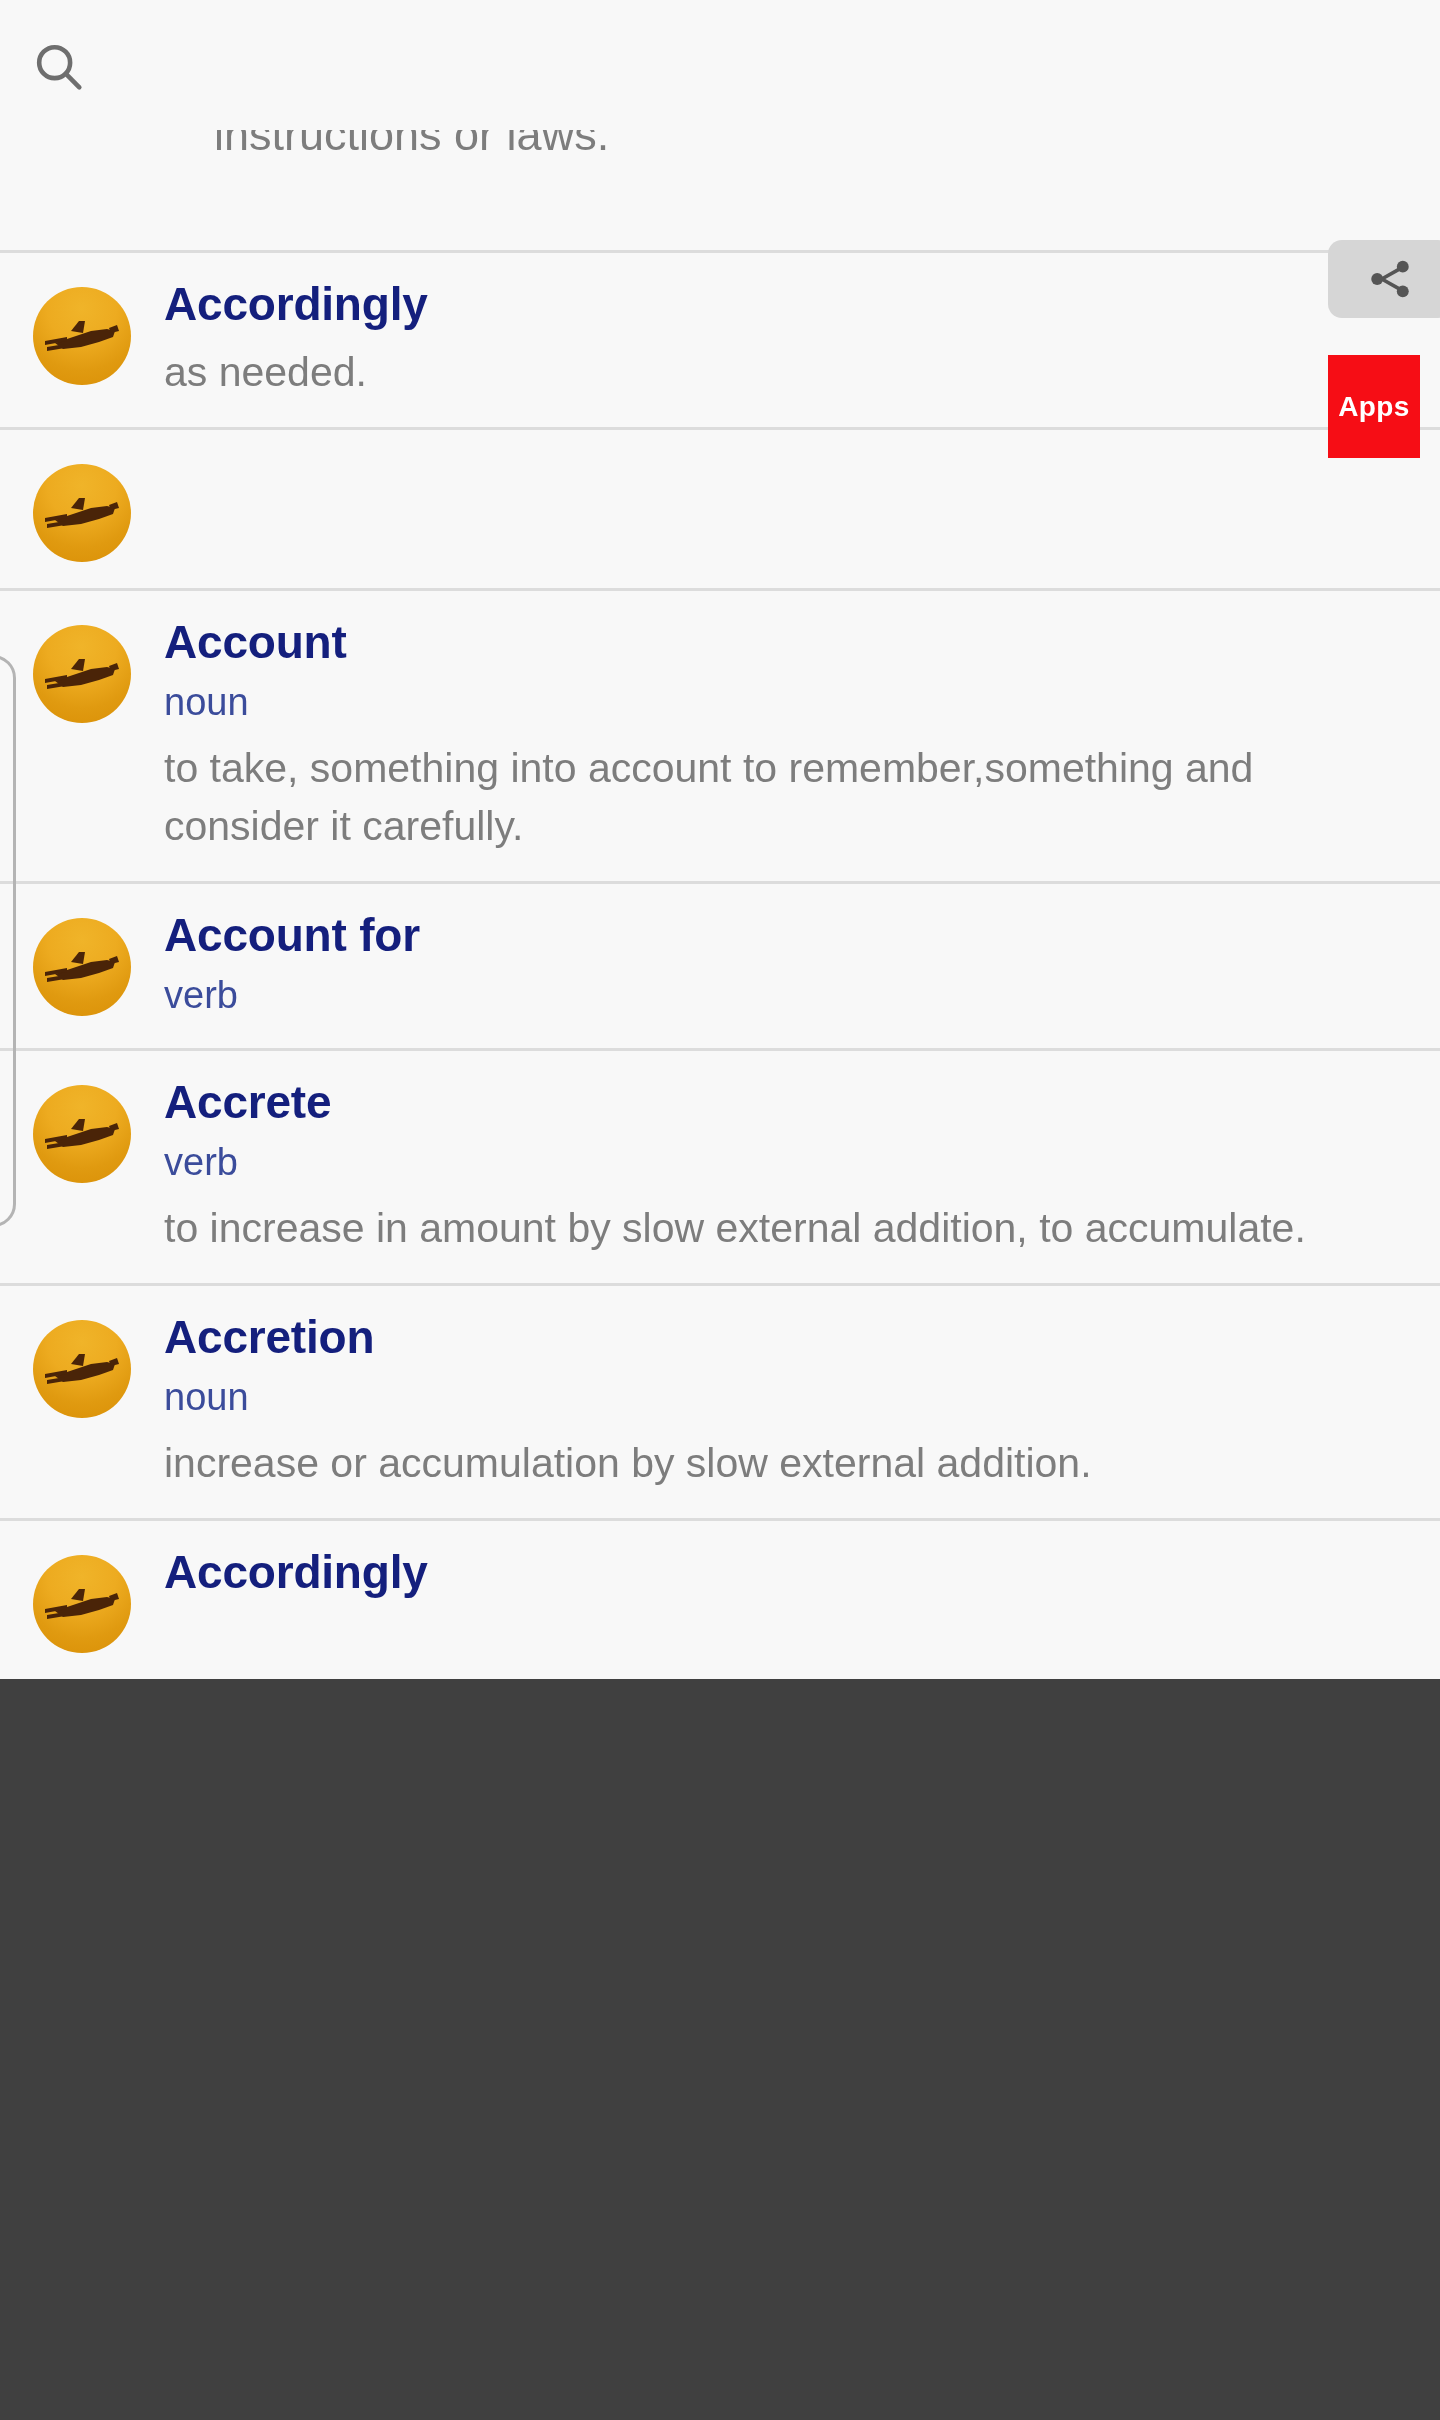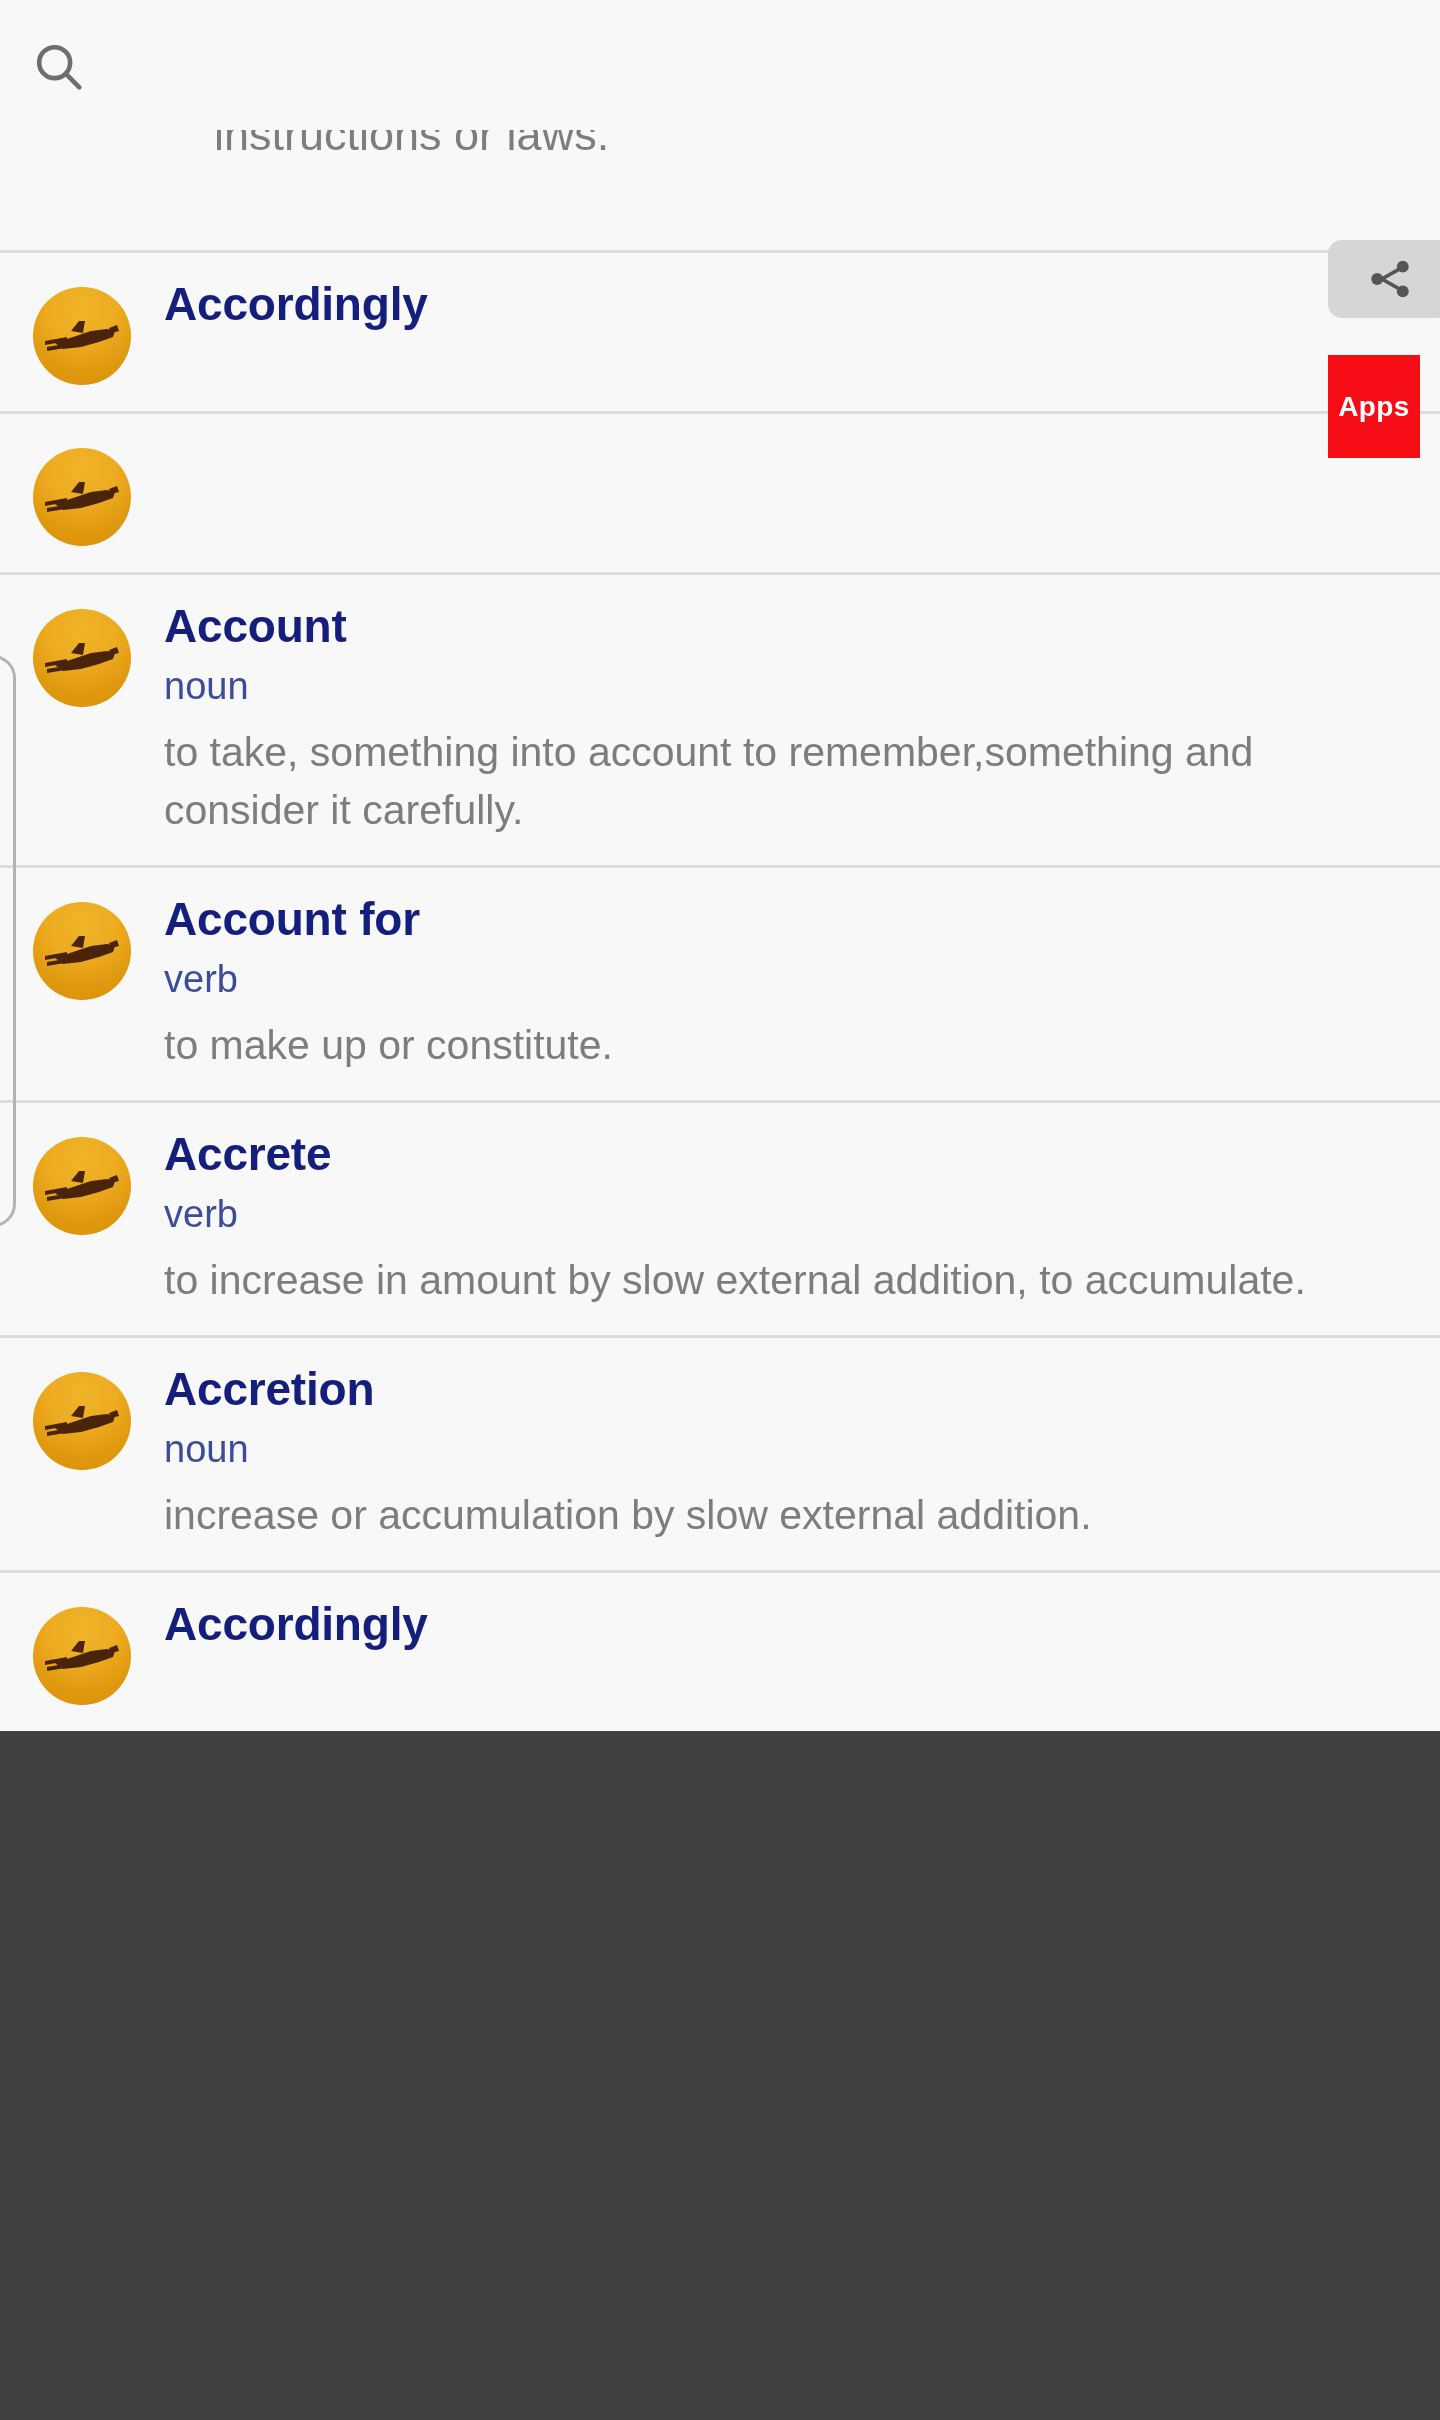--- a/index.html
+++ b/index.html
@@ -207,20 +207,21 @@
               <path d="M38 44 L46 34 L52 34 L50 46 Z"></path>
               <path d="M12 54 L34 50 L34 54 L12 58 Z"></path>
               <path d="M14 60 L32 57 L32 61 L14 64 Z"></path>
               <path d="M76 41 L84 38 L86 44 L78 46 Z"></path>
             </g>
           </svg>
         </div>
       </div>
       <div class="row-body">
         <div class="word">Accordingly</div>
+        <div class="definition">as needed.</div>
       </div>
     </div>
 
     <div class="divider"></div>
 
     <div class="row">
       <div class="thumb-wrap">
         <div class="thumb">
           <svg viewBox="0 0 98 98">
             <g fill="#4a2408">
@@ -270,21 +271,20 @@
               <path d="M12 54 L34 50 L34 54 L12 58 Z"></path>
               <path d="M14 60 L32 57 L32 61 L14 64 Z"></path>
               <path d="M76 41 L84 38 L86 44 L78 46 Z"></path>
             </g>
           </svg>
         </div>
       </div>
       <div class="row-body">
         <div class="word">Account for</div>
         <div class="pos">verb</div>
-        <div class="definition">to make up or constitute.</div>
       </div>
     </div>
 
     <div class="divider"></div>
 
     <div class="row">
       <div class="thumb-wrap">
         <div class="thumb">
           <svg viewBox="0 0 98 98">
             <g fill="#4a2408">

